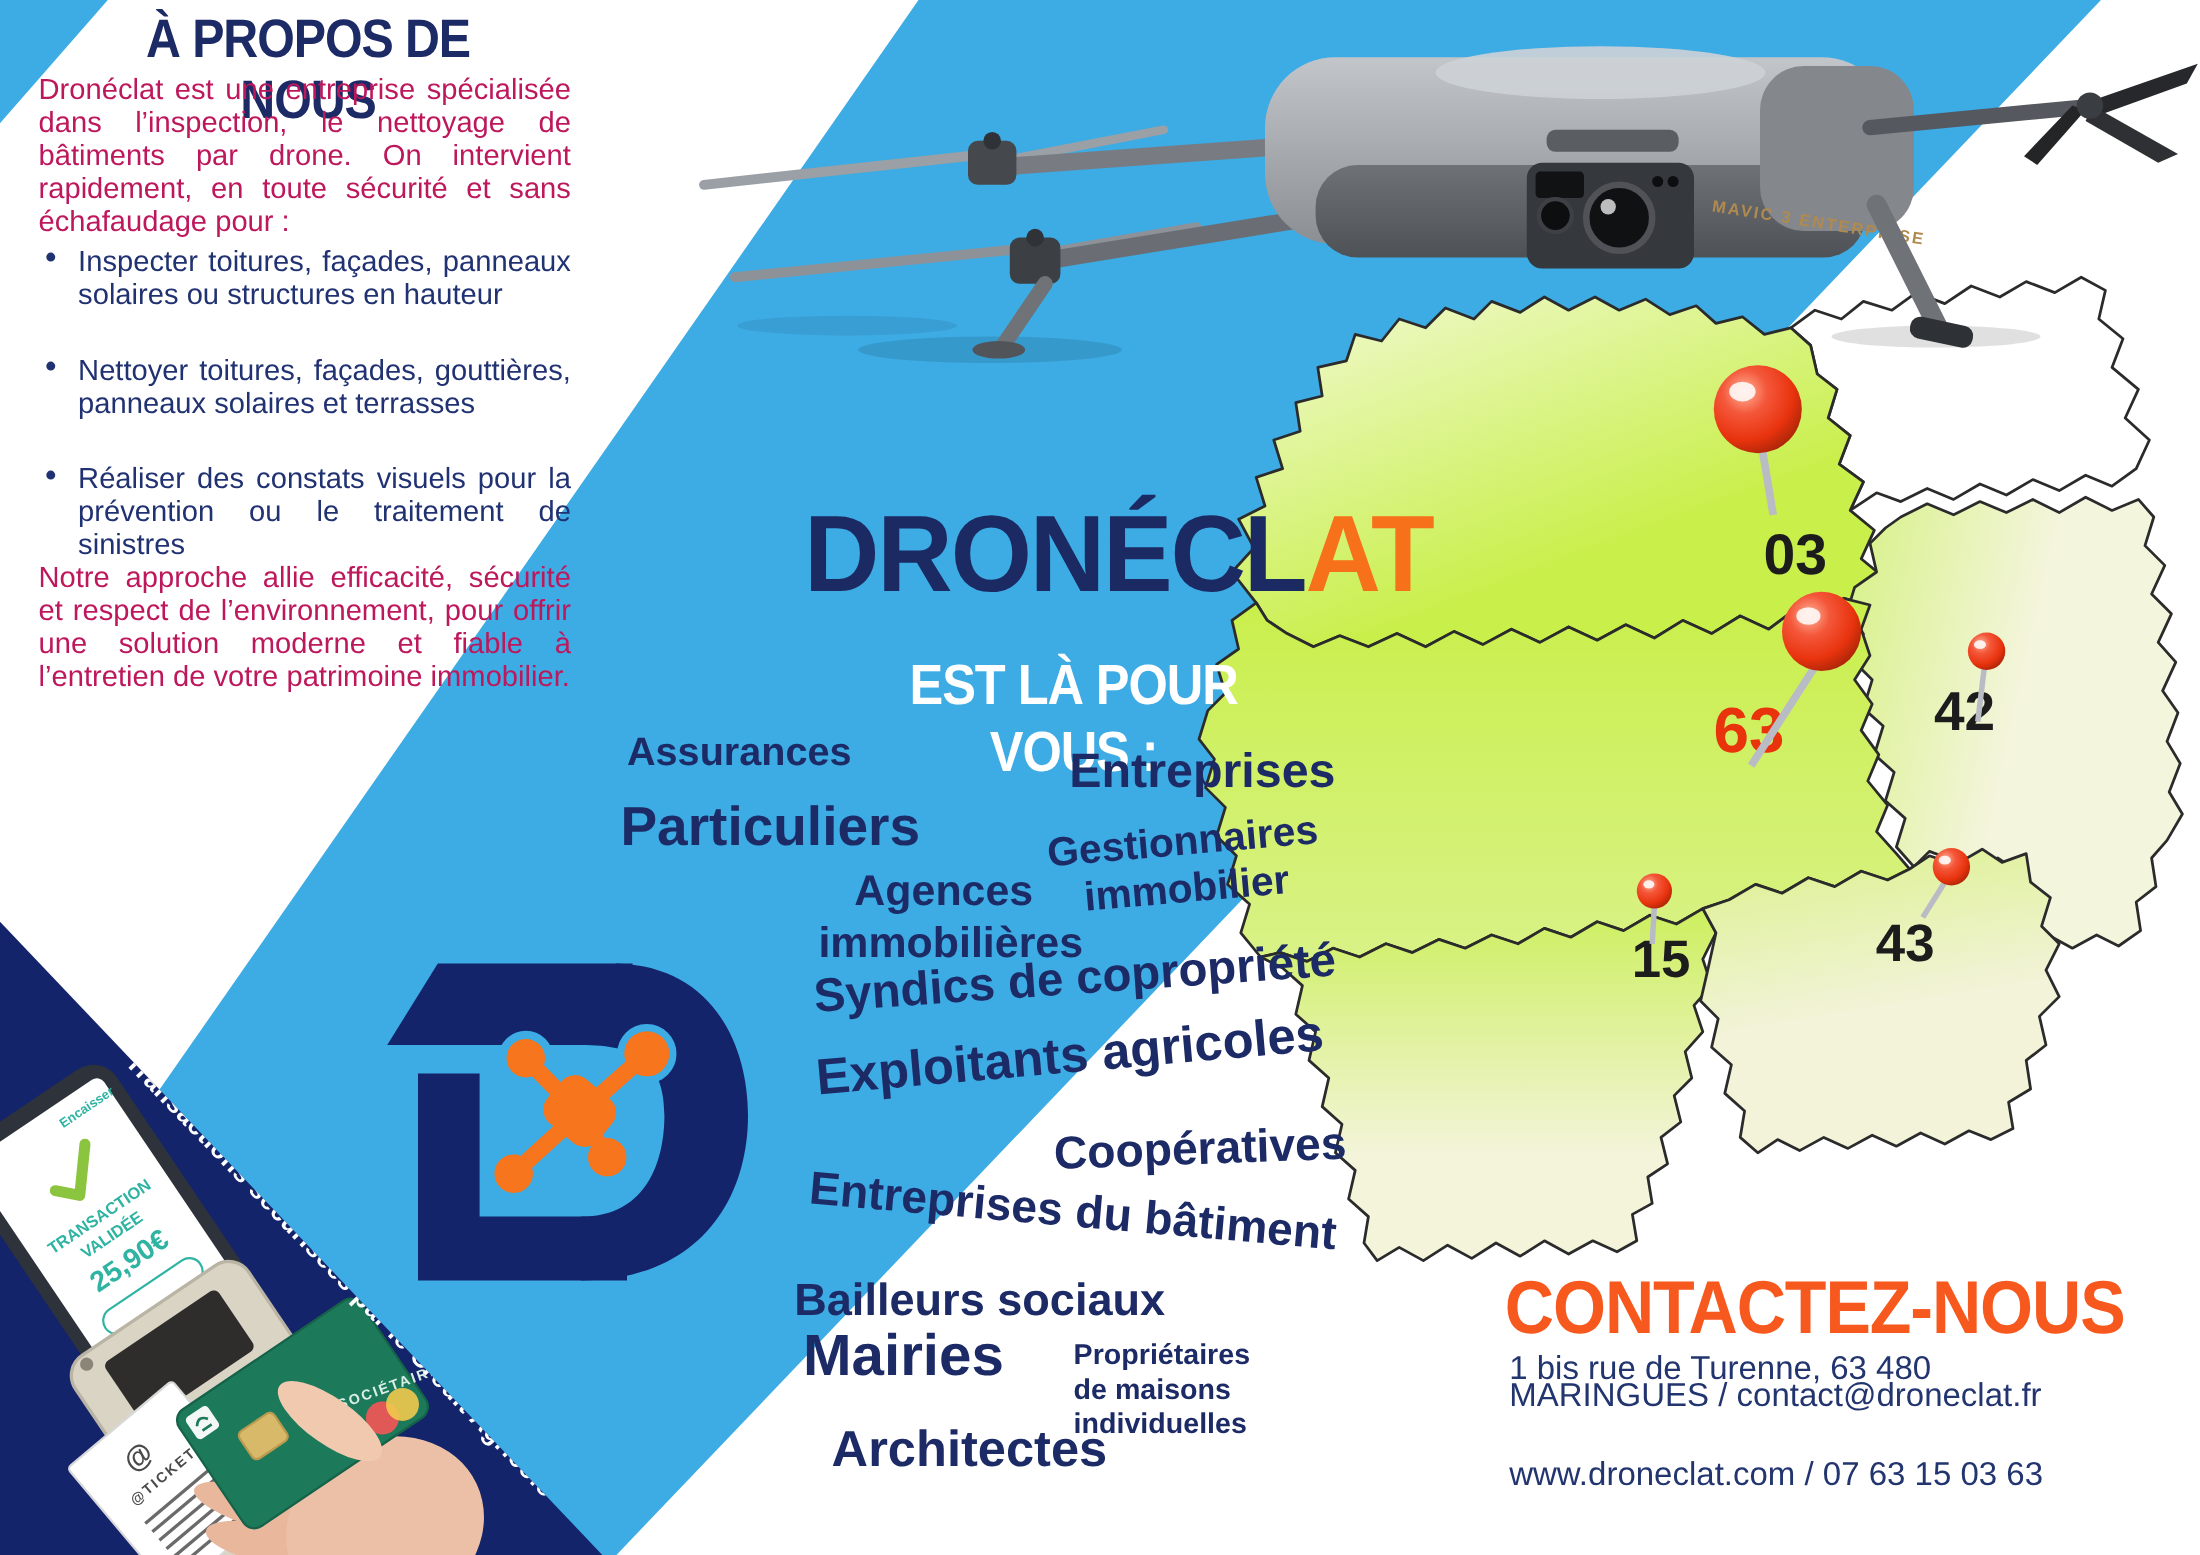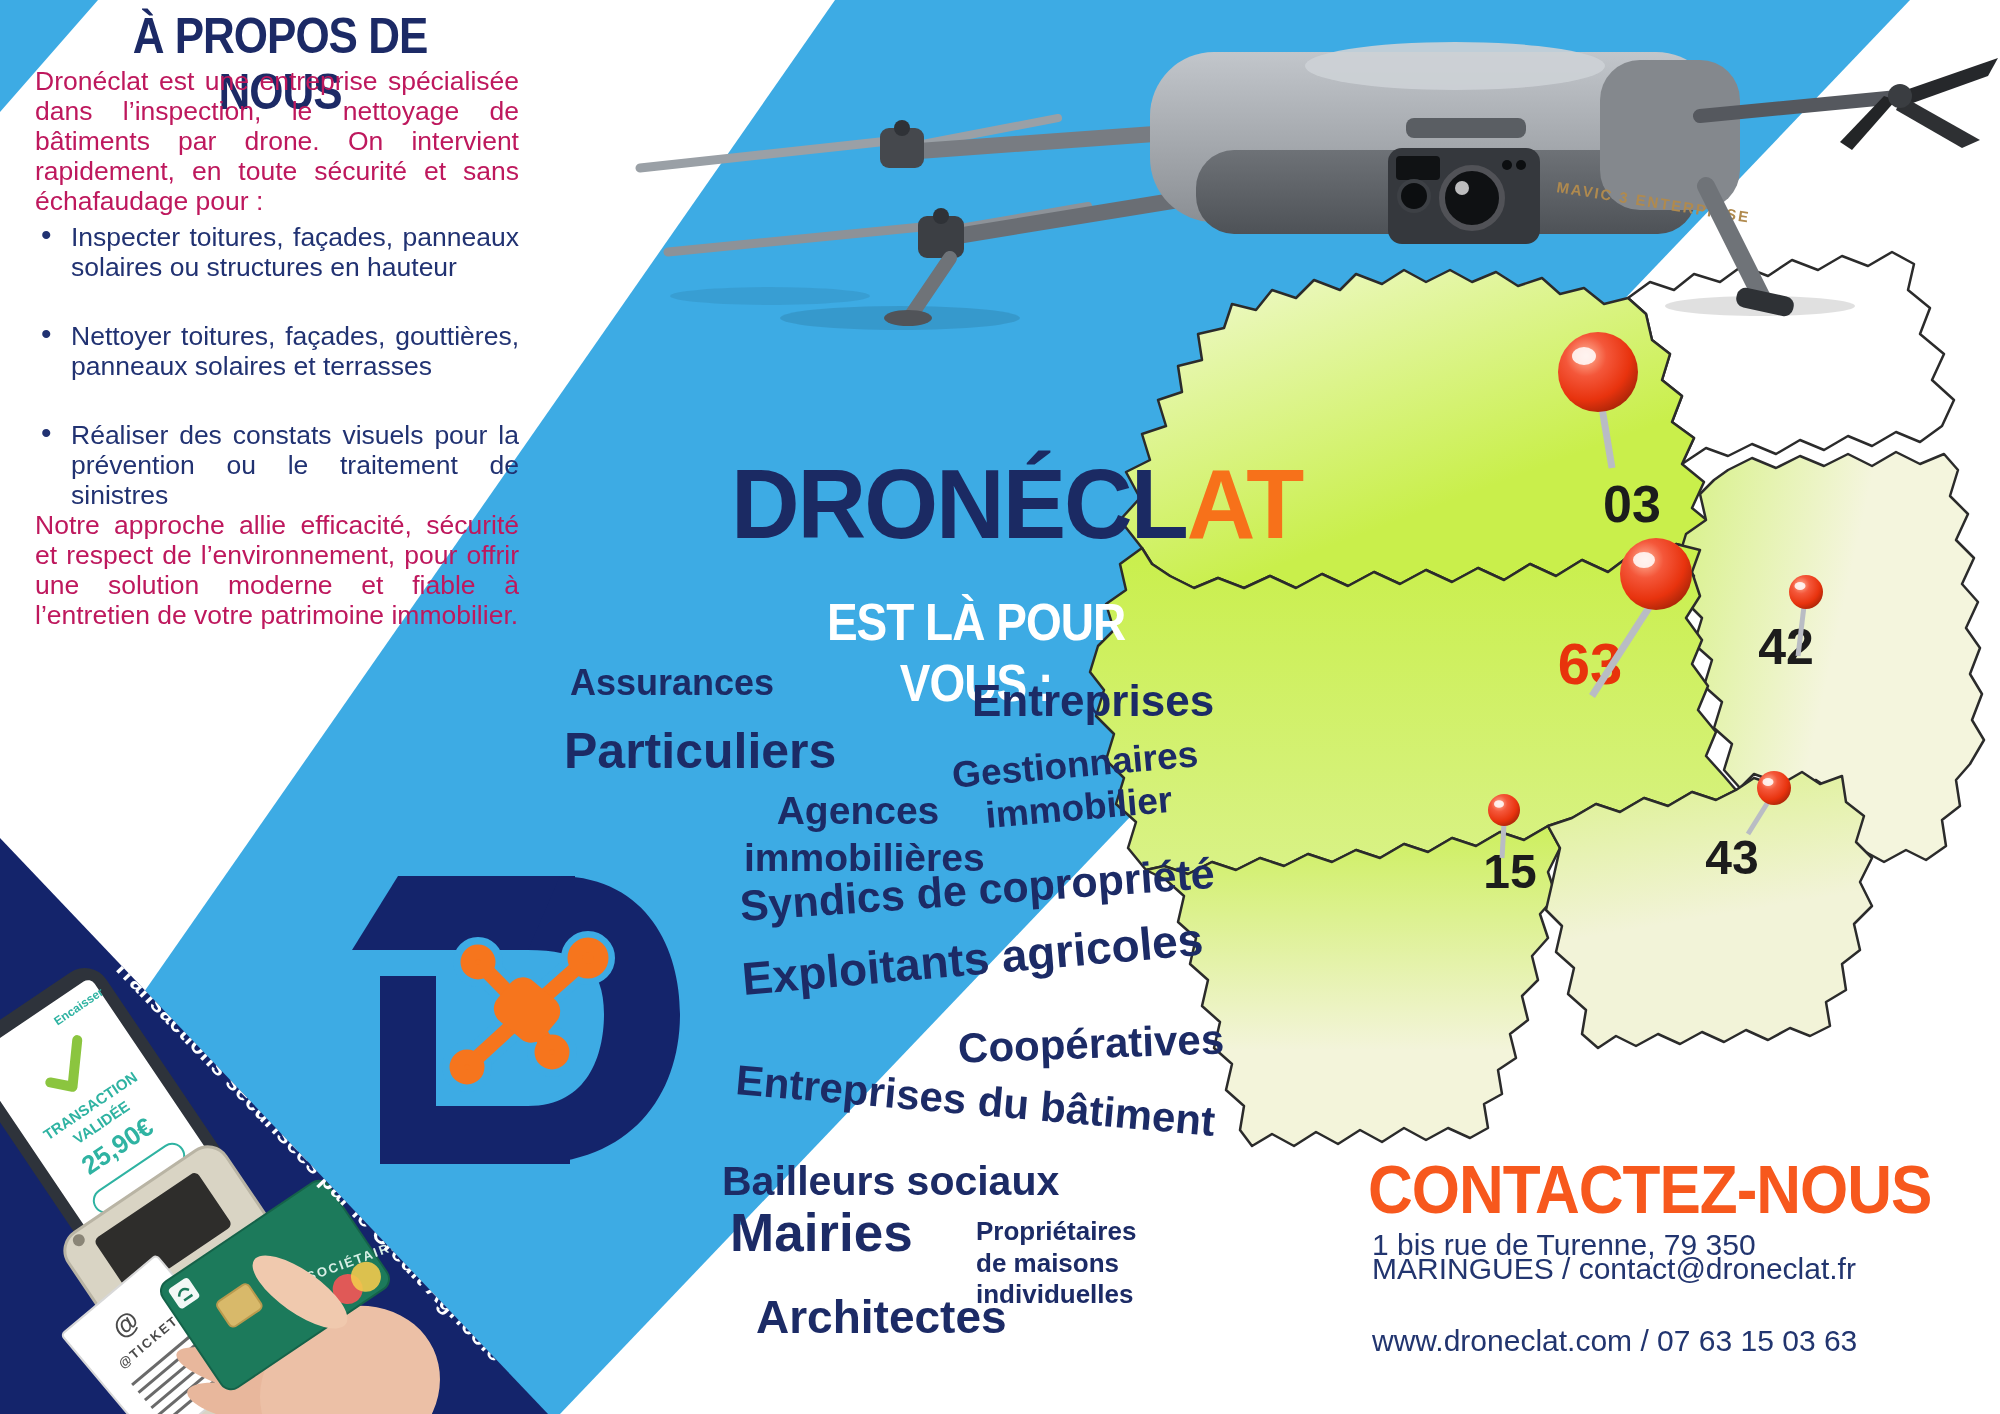--- a/index.html
+++ b/index.html
@@ -391,17 +391,17 @@
   <div class="aud aud8">Coopératives</div>
   <div class="aud aud9">Entreprises du bâtiment</div>
   <div class="aud aud10">Bailleurs sociaux</div>
   <div class="aud aud11">Mairies</div>
   <div class="aud aud12 preline">Propriétaires
 de maisons
 individuelles</div>
   <div class="aud aud13">Architectes</div>
 
   <div class="contact-title">CONTACTEZ-NOUS</div>
-  <div class="contact-line cl1">1 bis rue de Turenne, 79 350</div>
+  <div class="contact-line cl1">1 bis rue de Turenne, 63 480</div>
   <div class="contact-line cl2">MARINGUES / contact@droneclat.fr</div>
   <div class="contact-line cl3">www.droneclat.com / 07 63 15 03 63</div>
 
 </div>
 
 </body></html>

